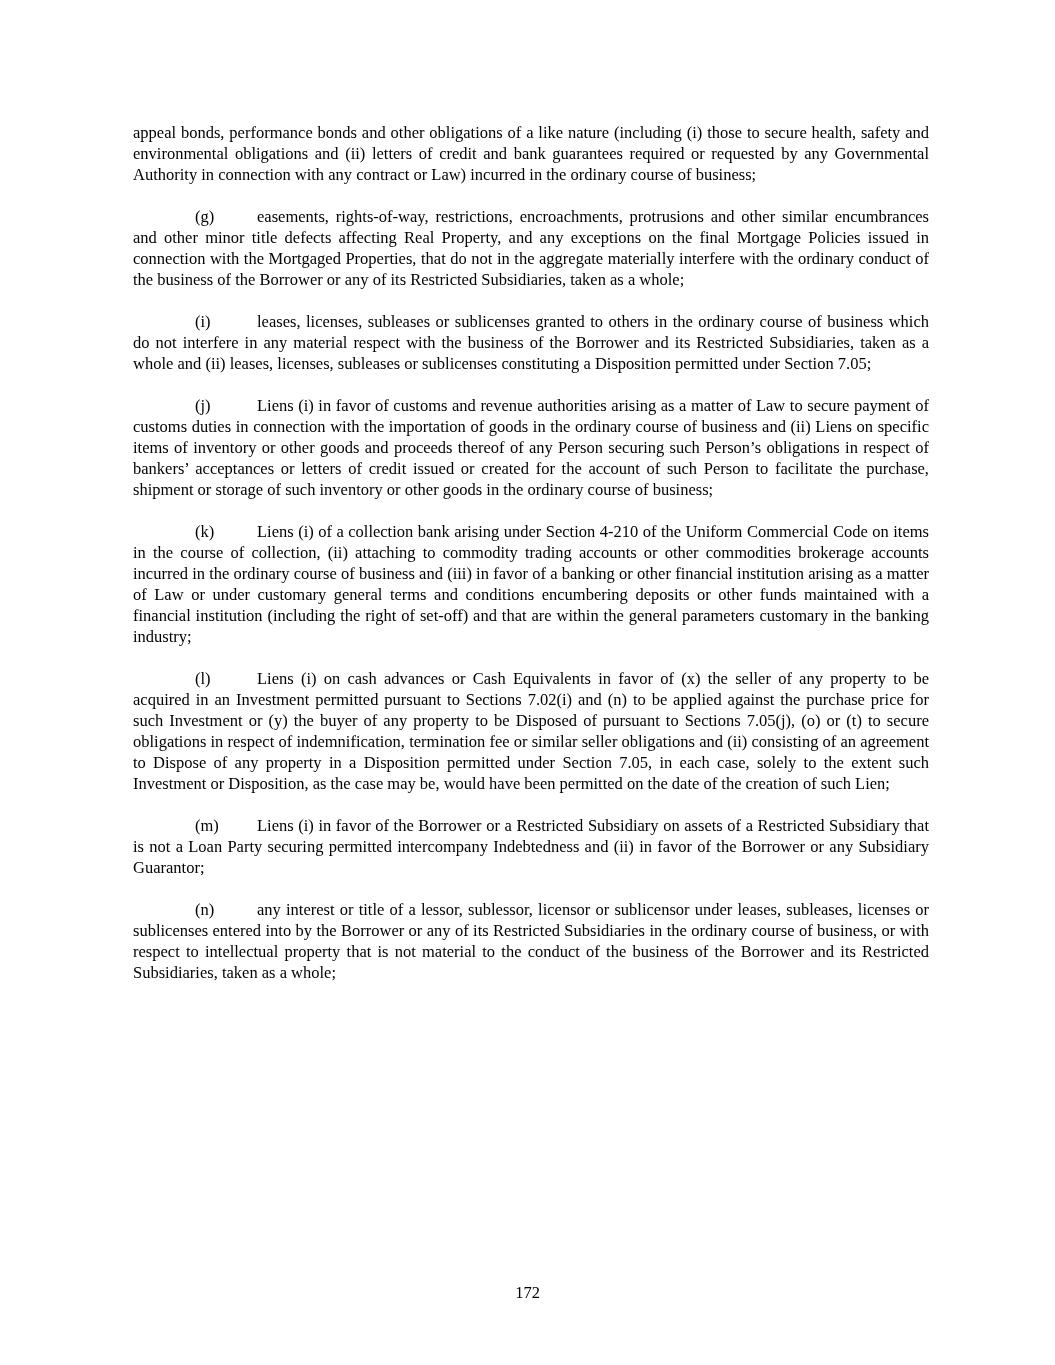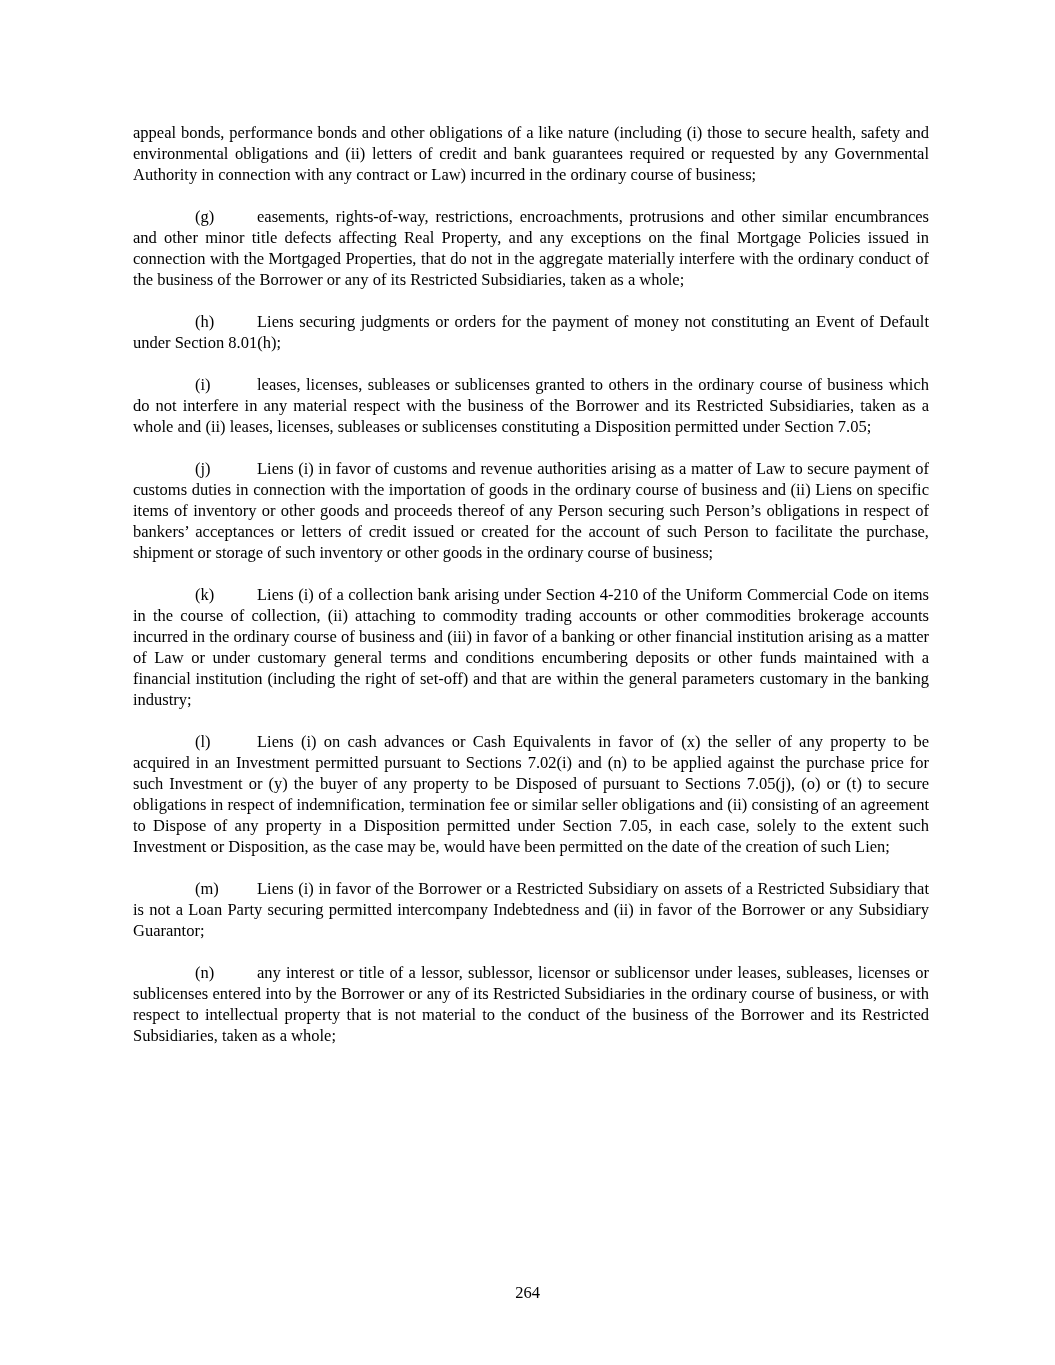--- a/index.html
+++ b/index.html
@@ -45,29 +45,28 @@
 </style>
 </head>
 <body>
 
 <div class="page">
 
   <p class="para"><span>appeal bonds, performance bonds and other obligations of a like nature (including (i) those to secure health, safety and environmental obligations and (ii) letters of credit and bank guarantees required or requested by any Governmental Authority in connection with any contract or Law) incurred in the ordinary course of business;</span></p>
 
   <p class="para labeled"><span class="plabel">(g)</span><span>easements, rights-of-way, restrictions, encroachments, protrusions and other similar encumbrances and other minor title defects affecting Real Property, and any exceptions on the final Mortgage Policies issued in connection with the Mortgaged Properties, that do not in the aggregate materially interfere with the ordinary conduct of the business of the Borrower or any of its Restricted Subsidiaries, taken as a whole;</span></p>
 
-  <p class="para labeled"><span class="plabel">(h)</span><span>Liens securing judgments or orders for the payment of money not constituting an Event of Default under Section 8.01(h);</span></p>
 
   <p class="para labeled"><span class="plabel">(i)</span><span>leases, licenses, subleases or sublicenses granted to others in the ordinary course of business which do not interfere in any material respect with the business of the Borrower and its Restricted Subsidiaries, taken as a whole and (ii) leases, licenses, subleases or sublicenses constituting a Disposition permitted under Section 7.05;</span></p>
 
   <p class="para labeled"><span class="plabel">(j)</span><span>Liens (i) in favor of customs and revenue authorities arising as a matter of Law to secure payment of customs duties in connection with the importation of goods in the ordinary course of business and (ii) Liens on specific items of inventory or other goods and proceeds thereof of any Person securing such Person’s obligations in respect of bankers’ acceptances or letters of credit issued or created for the account of such Person to facilitate the purchase, shipment or storage of such inventory or other goods in the ordinary course of business;</span></p>
 
   <p class="para labeled"><span class="plabel">(k)</span><span>Liens (i) of a collection bank arising under Section 4-210 of the Uniform Commercial Code on items in the course of collection, (ii) attaching to commodity trading accounts or other commodities brokerage accounts incurred in the ordinary course of business and (iii) in favor of a banking or other financial institution arising as a matter of Law or under customary general terms and conditions encumbering deposits or other funds maintained with a financial institution (including the right of set-off) and that are within the general parameters customary in the banking industry;</span></p>
 
   <p class="para labeled"><span class="plabel">(l)</span><span>Liens (i) on cash advances or Cash Equivalents in favor of (x) the seller of any property to be acquired in an Investment permitted pursuant to Sections 7.02(i) and (n) to be applied against the purchase price for such Investment or (y) the buyer of any property to be Disposed of pursuant to Sections 7.05(j), (o) or (t) to secure obligations in respect of indemnification, termination fee or similar seller obligations and (ii) consisting of an agreement to Dispose of any property in a Disposition permitted under Section 7.05, in each case, solely to the extent such Investment or Disposition, as the case may be, would have been permitted on the date of the creation of such Lien;</span></p>
 
   <p class="para labeled"><span class="plabel">(m)</span><span>Liens (i) in favor of the Borrower or a Restricted Subsidiary on assets of a Restricted Subsidiary that is not a Loan Party securing permitted intercompany Indebtedness and (ii) in favor of the Borrower or any Subsidiary Guarantor;</span></p>
 
   <p class="para labeled"><span class="plabel">(n)</span><span>any interest or title of a lessor, sublessor, licensor or sublicensor under leases, subleases, licenses or sublicenses entered into by the Borrower or any of its Restricted Subsidiaries in the ordinary course of business, or with respect to intellectual property that is not material to the conduct of the business of the Borrower and its Restricted Subsidiaries, taken as a whole;</span></p>
 
 </div>
 
-<div class="footer">264</div>
+<div class="footer">172</div>
 
 </body></html>

